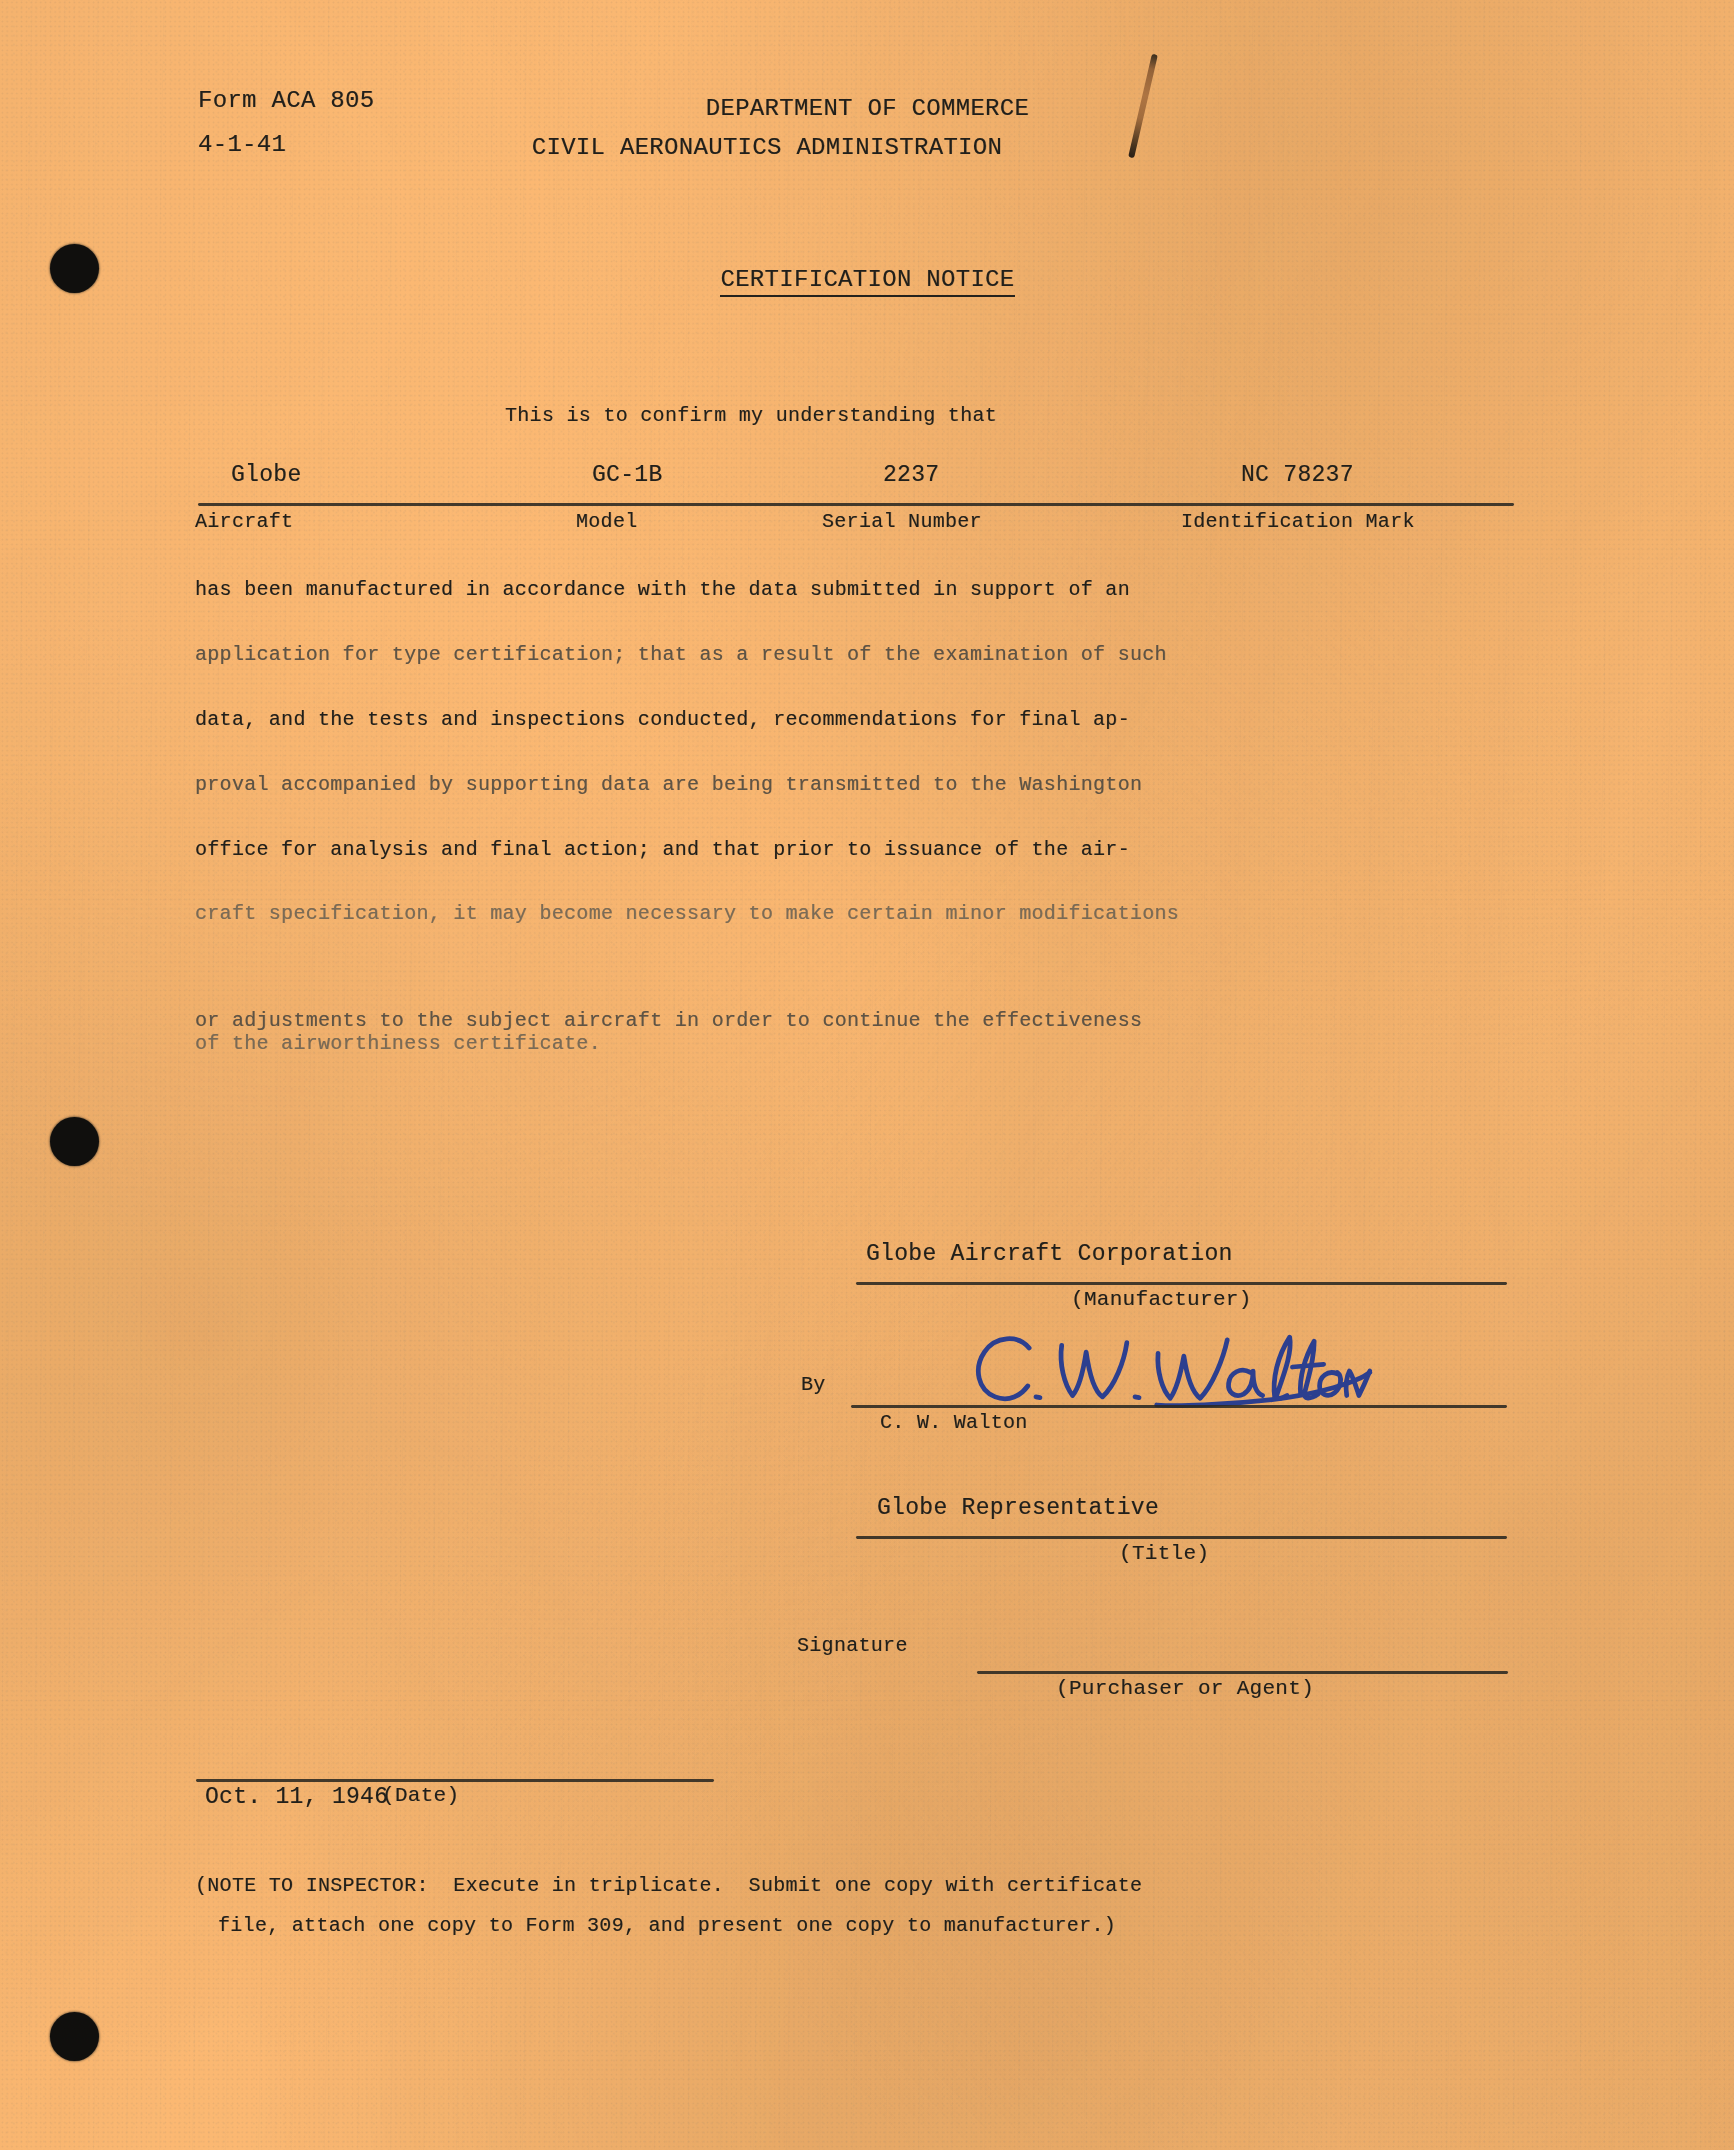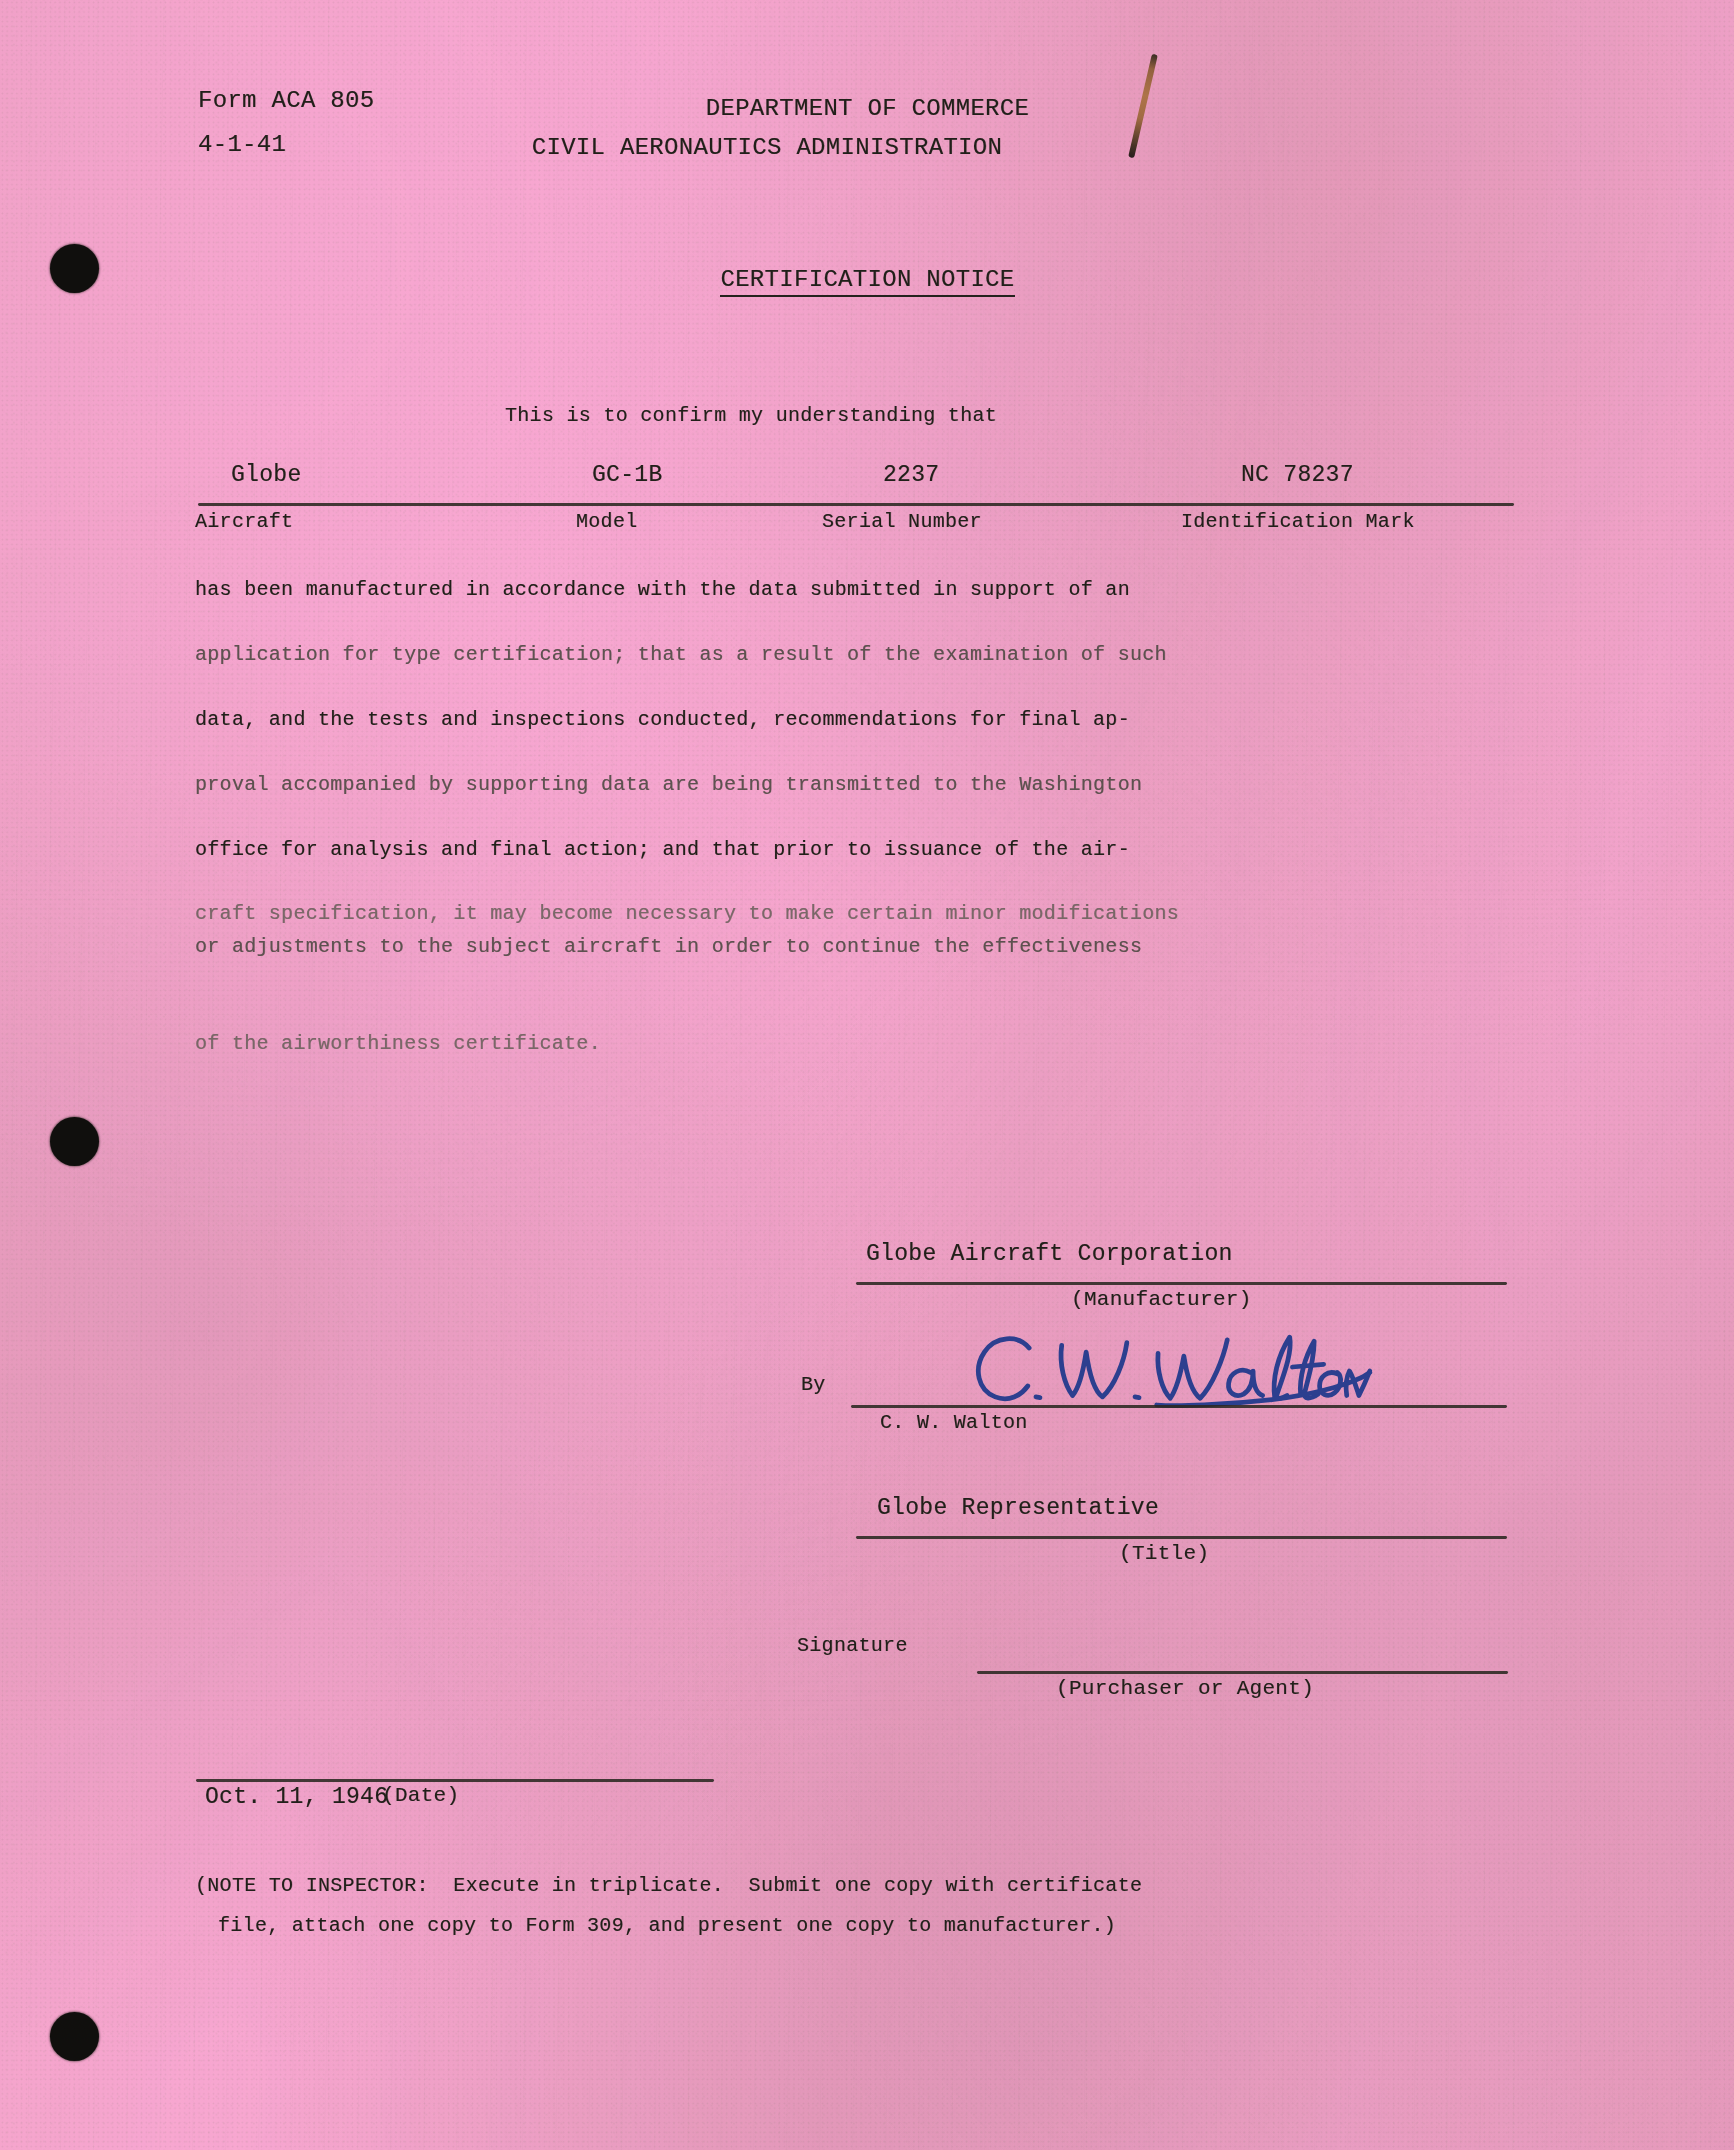--- a/index.html
+++ b/index.html
@@ -4,21 +4,21 @@
 <style>
   html, body {
     margin: 0;
     padding: 0;
     background: #6e6e6e;
   }
   .page {
     position: relative;
     width: 1735px;
     height: 2151px;
-    background: #f9a8d4;
+    background: #fdba74;
     overflow: hidden;
     font-family: "Liberation Mono", "DejaVu Sans Mono", monospace;
     color: #24221d;
   }
   
   .grain {
     position: absolute;
     inset: 0;
     pointer-events: none;
     background:
@@ -147,21 +147,21 @@
   <div class="t fs-body" style="left:576px; top:510px;">Model</div>
   <div class="t fs-body" style="left:822px; top:510px;">Serial Number</div>
   <div class="t fs-body" style="left:1181px; top:510px;">Identification Mark</div>
 
   <div class="t fs-body" style="left:195px; top:578px;">has been manufactured in accordance with the data submitted in support of an</div>
   <div class="t fs-body faint" style="left:195px; top:643px;">application for type certification; that as a result of the examination of such</div>
   <div class="t fs-body" style="left:195px; top:708px;">data, and the tests and inspections conducted, recommendations for final ap-</div>
   <div class="t fs-body faint" style="left:195px; top:773px;">proval accompanied by supporting data are being transmitted to the Washington</div>
   <div class="t fs-body" style="left:195px; top:838px;">office for analysis and final action; and that prior to issuance of the air-</div>
   <div class="t fs-body fainter" style="left:195px; top:902px;">craft specification, it may become necessary to make certain minor modifications</div>
-  <div class="t fs-body faint" style="left:195px; top:935px;">or adjustments to the subject aircraft in order to continue the effectiveness</div>
+  <div class="t fs-body faint" style="left:195px; top:1009px;">or adjustments to the subject aircraft in order to continue the effectiveness</div>
   <div class="t fs-body fainter" style="left:195px; top:1032px;">of the airworthiness certificate.</div>
 
   <div class="t fs-field" style="left:866px; top:1241px;">Globe Aircraft Corporation</div>
   <div class="rule" style="left:856px; top:1282px; width:651px;"></div>
   <div class="t fs-small" style="left:1071px; top:1288px;">(Manufacturer)</div>
 
   <div class="t fs-body" style="left:801px; top:1373px;">By</div>
 
   <div class="sig" style="left:952px; top:1329px;">
     <svg width="423" height="95" viewBox="0 0 620 140" fill="none" xmlns="http://www.w3.org/2000/svg" aria-hidden="true">

